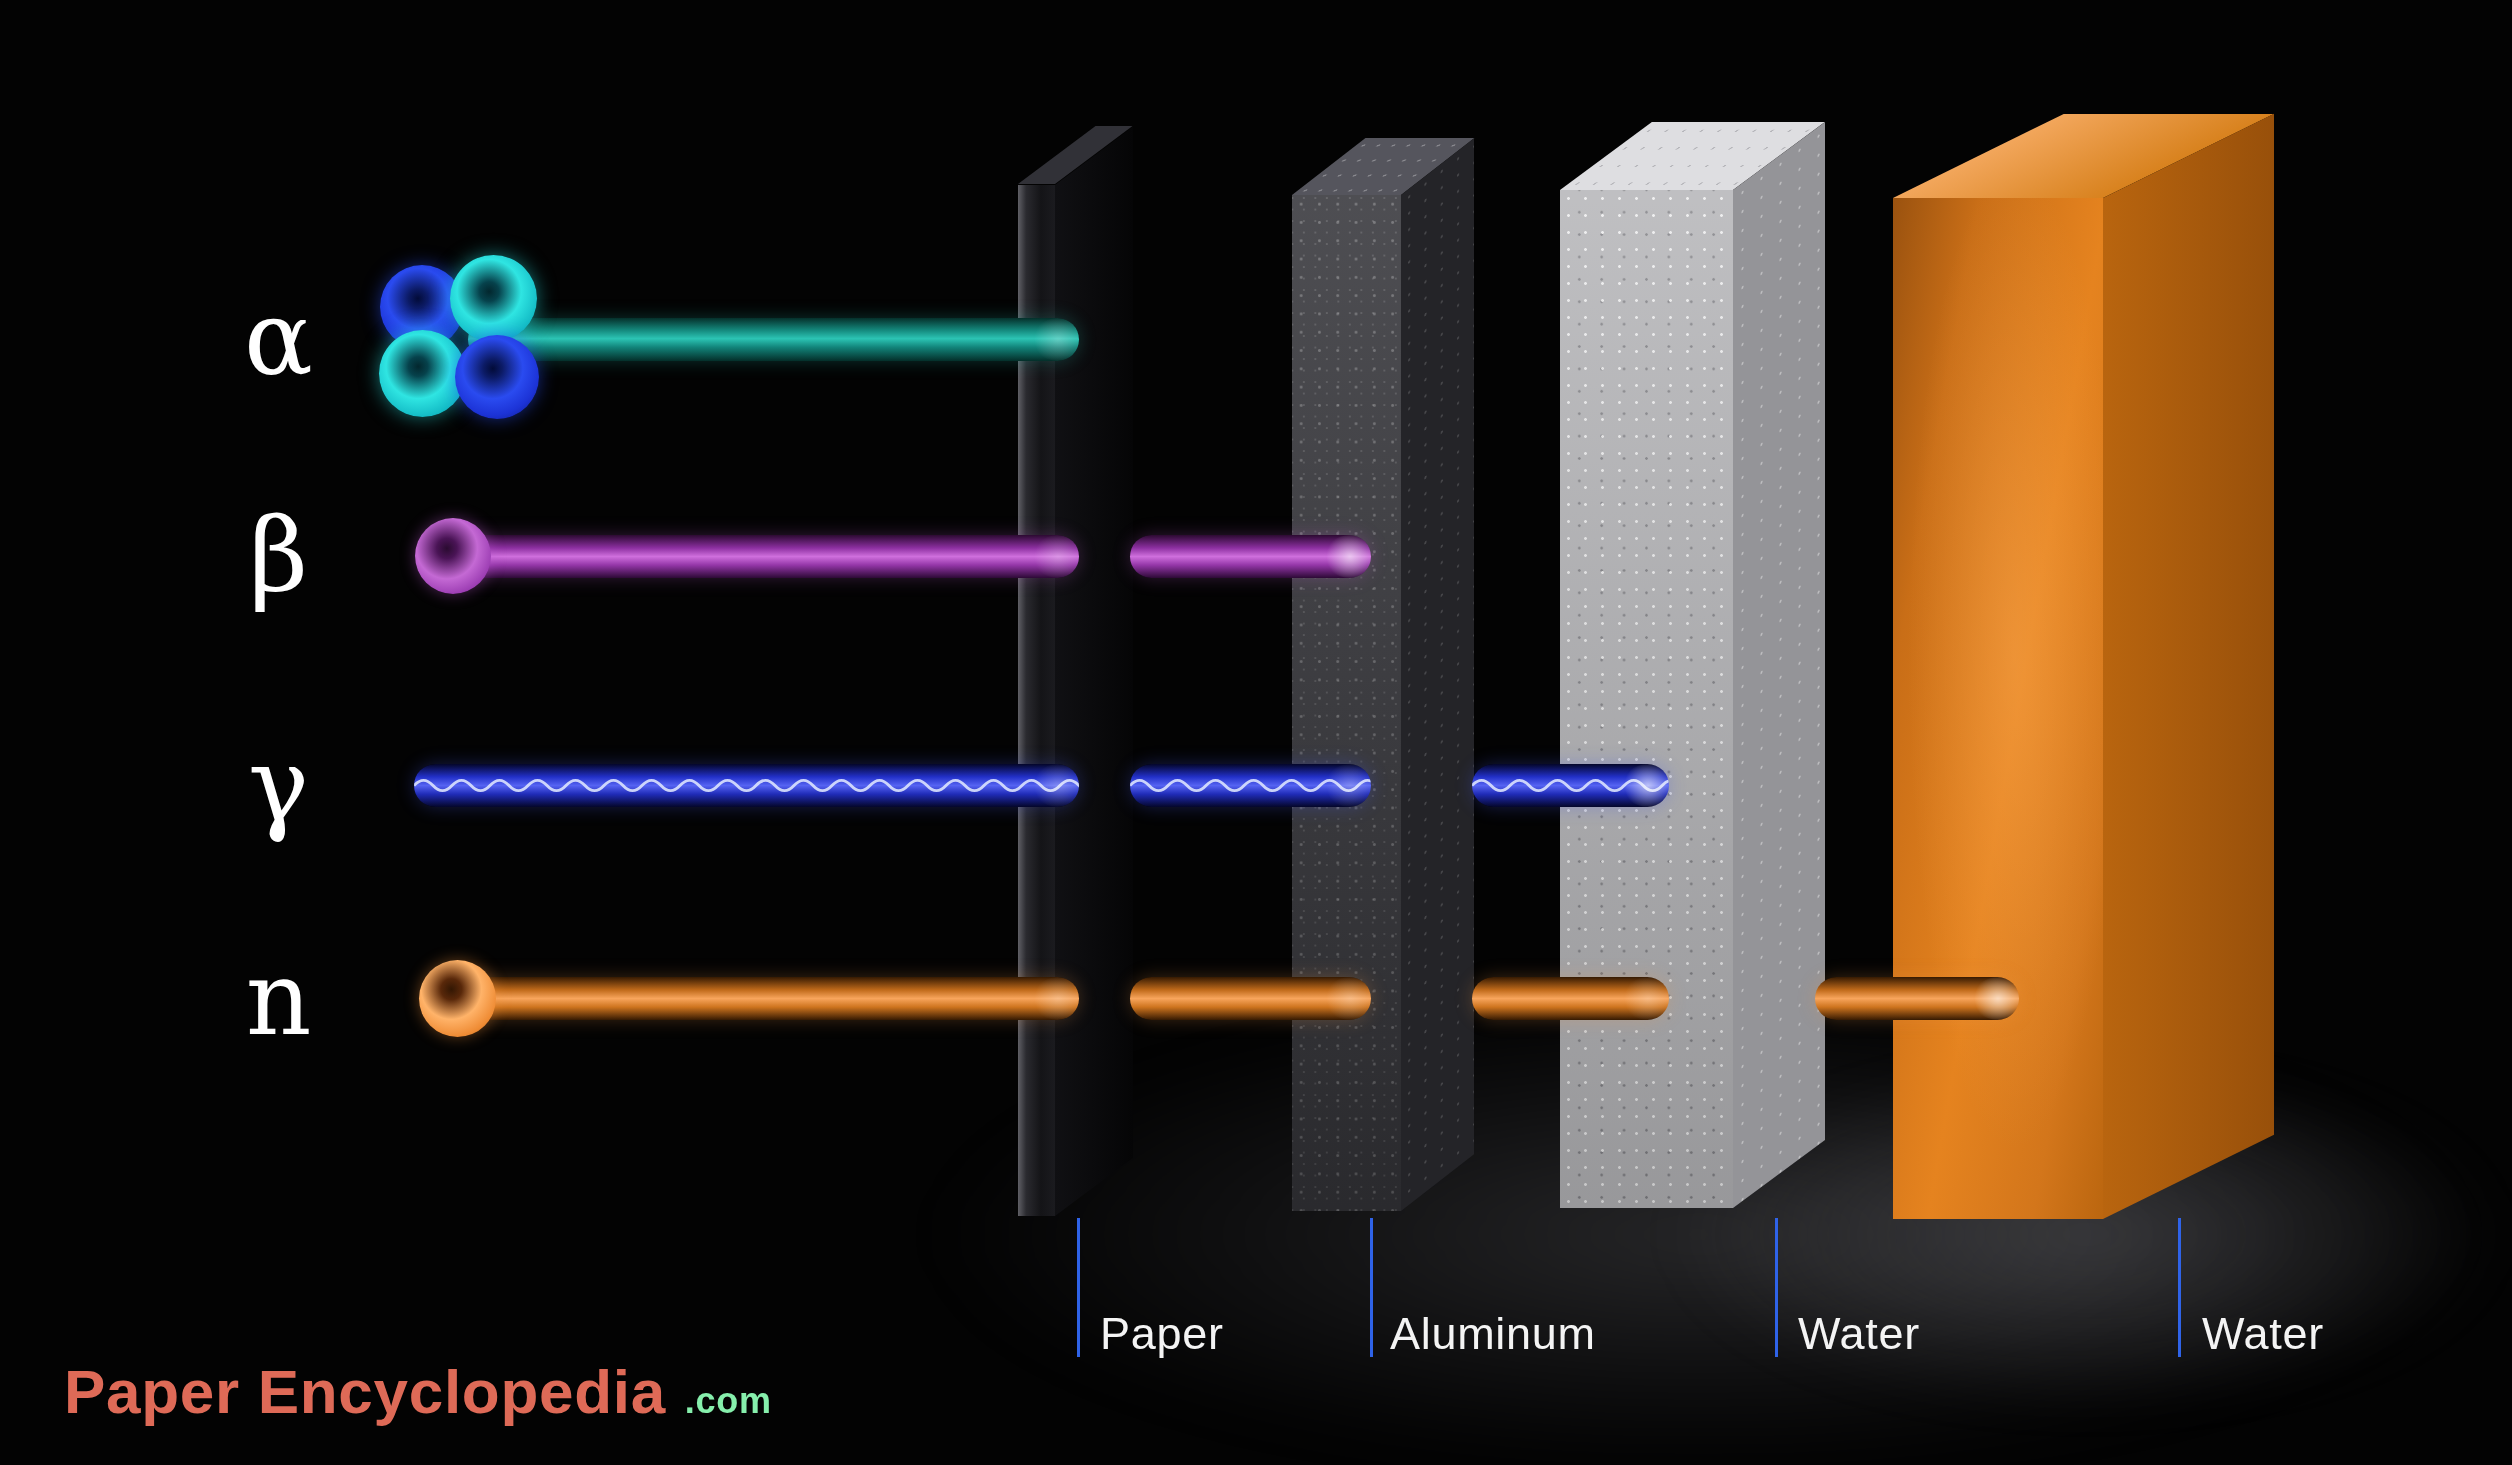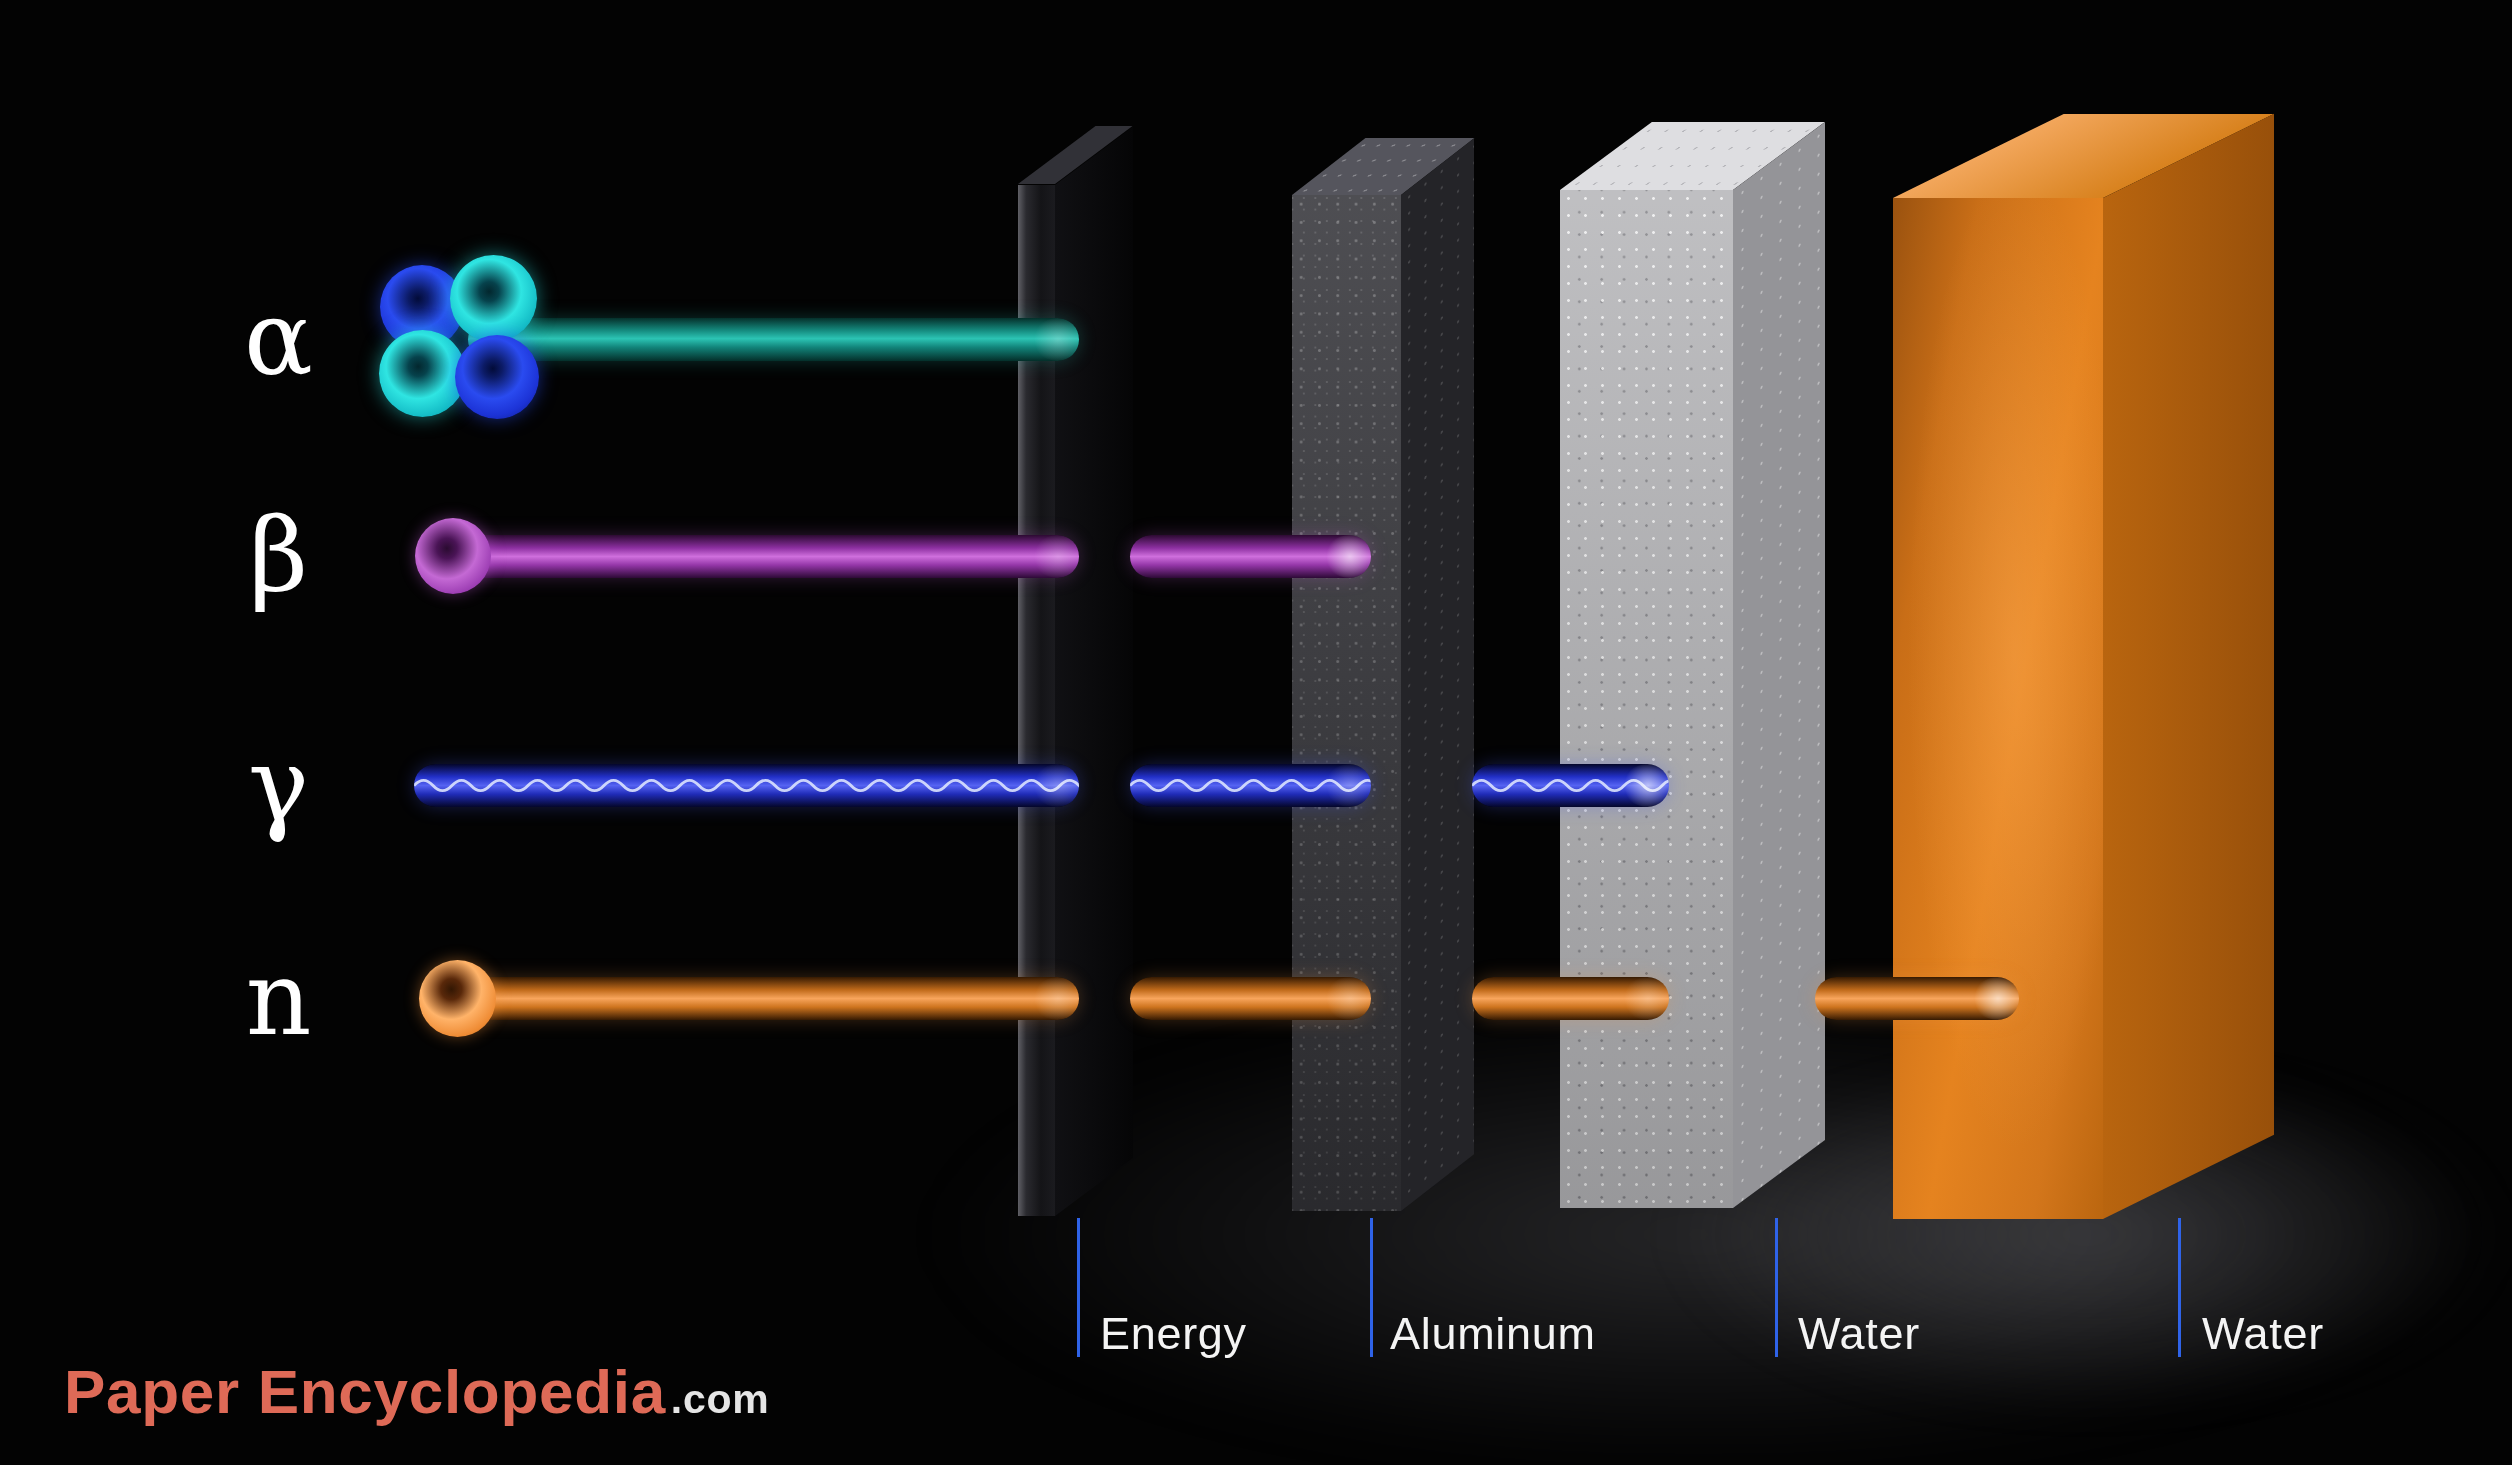--- a/index.html
+++ b/index.html
@@ -75,21 +75,21 @@
                  box-shadow:0 0 15px rgba(190,90,210,.4)}
   .sphere.orange{background:radial-gradient(circle at 42% 38%,#331703 0%,#59280a 16%,#ffb369 46%,#ef8c35 72%,#b35d12 100%);
                  box-shadow:0 0 15px rgba(250,150,60,.4)}
 
   
   .tick{position:absolute;top:1218px;width:3.4px;height:139px;background:#2f63e8}
   .blabel{position:absolute;top:1308px;font-size:45px;color:#f4f4f4;letter-spacing:0.7px}
 
   
   .logo{position:absolute;left:64px;top:1356px;font-weight:bold;font-size:62px;color:#de6a57;letter-spacing:0.7px}
-  .logo .dotcom{font-size:41px;color:#e5e5e5;margin-left:5px}
+  .logo .dotcom{font-size:36px;color:#86efac;margin-left:19px}
 </style>
 </head>
 <body>
 
 <div id="stage">
 
   <div class="floor-glow" style="left:936px;top:1004px;width:1526px;height:461px;
               background:radial-gradient(ellipse at 50% 50%,rgba(150,150,158,.24) 0%,rgba(100,100,108,.12) 45%,rgba(0,0,0,0) 72%)"></div>
   <div class="floor-glow" style="left:1662px;top:1058px;width:848px;height:353px;
               background:radial-gradient(ellipse at 50% 50%,rgba(160,160,168,.28) 0%,rgba(0,0,0,0) 70%)"></div>
@@ -156,21 +156,21 @@
   <div class="symbol" style="top:271px">α</div>
   <div class="symbol" style="top:488px">β</div>
   <div class="symbol" style="top:718px">γ</div>
   <div class="symbol" style="top:931px">n</div>
 
   <div class="tick" style="left:1077px"></div>
   <div class="tick" style="left:1370px"></div>
   <div class="tick" style="left:1775px"></div>
   <div class="tick" style="left:2178px"></div>
 
-  <div class="blabel" style="left:1100px">Energy</div>
+  <div class="blabel" style="left:1100px">Paper</div>
   <div class="blabel" style="left:1390px">Aluminum</div>
   <div class="blabel" style="left:1798px">Water</div>
   <div class="blabel" style="left:2202px">Water</div>
 
   <div class="logo">
     <span>Paper Encyclopedia</span><span class="dotcom">.com</span>
   </div>
 
 </div>
 

